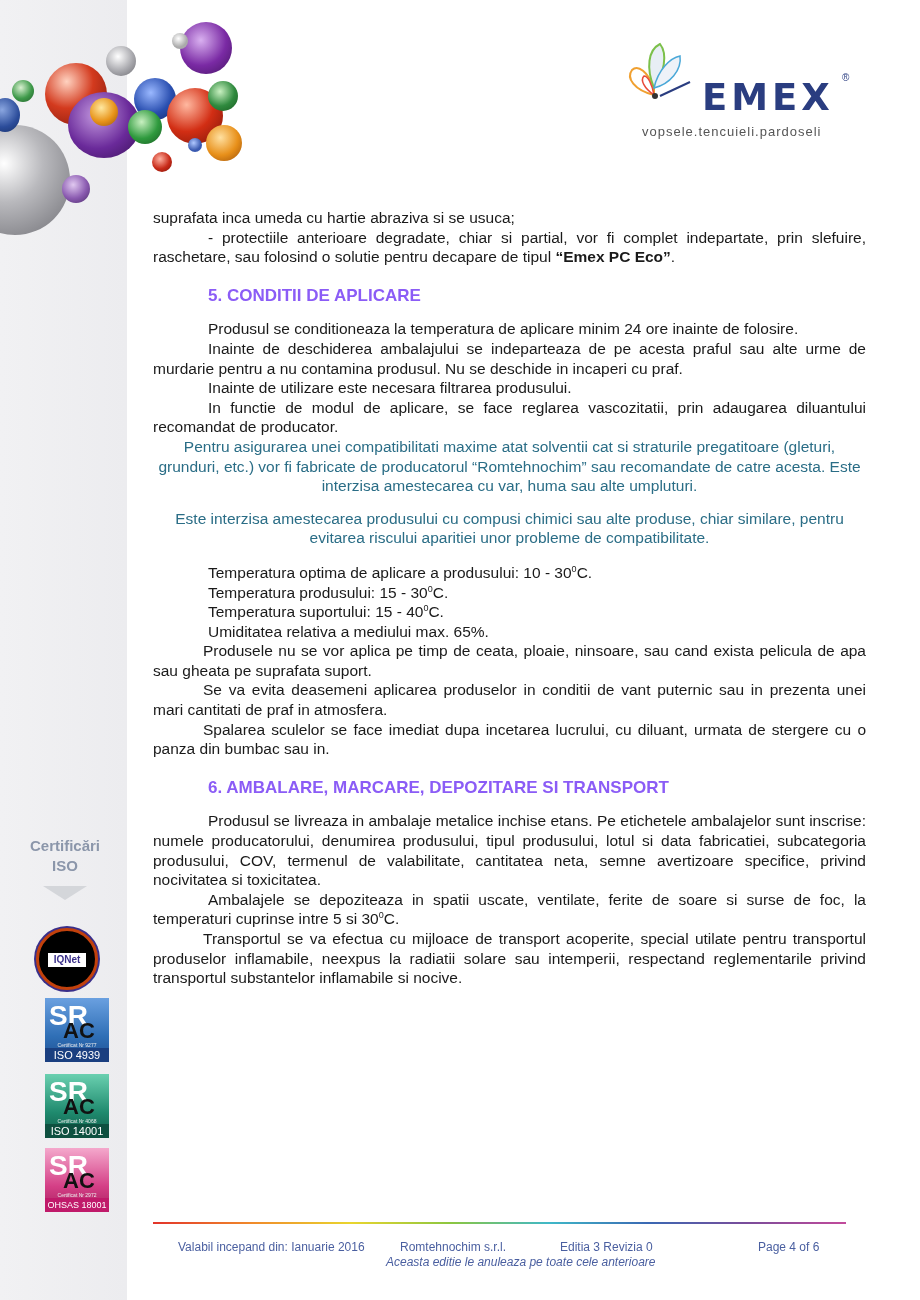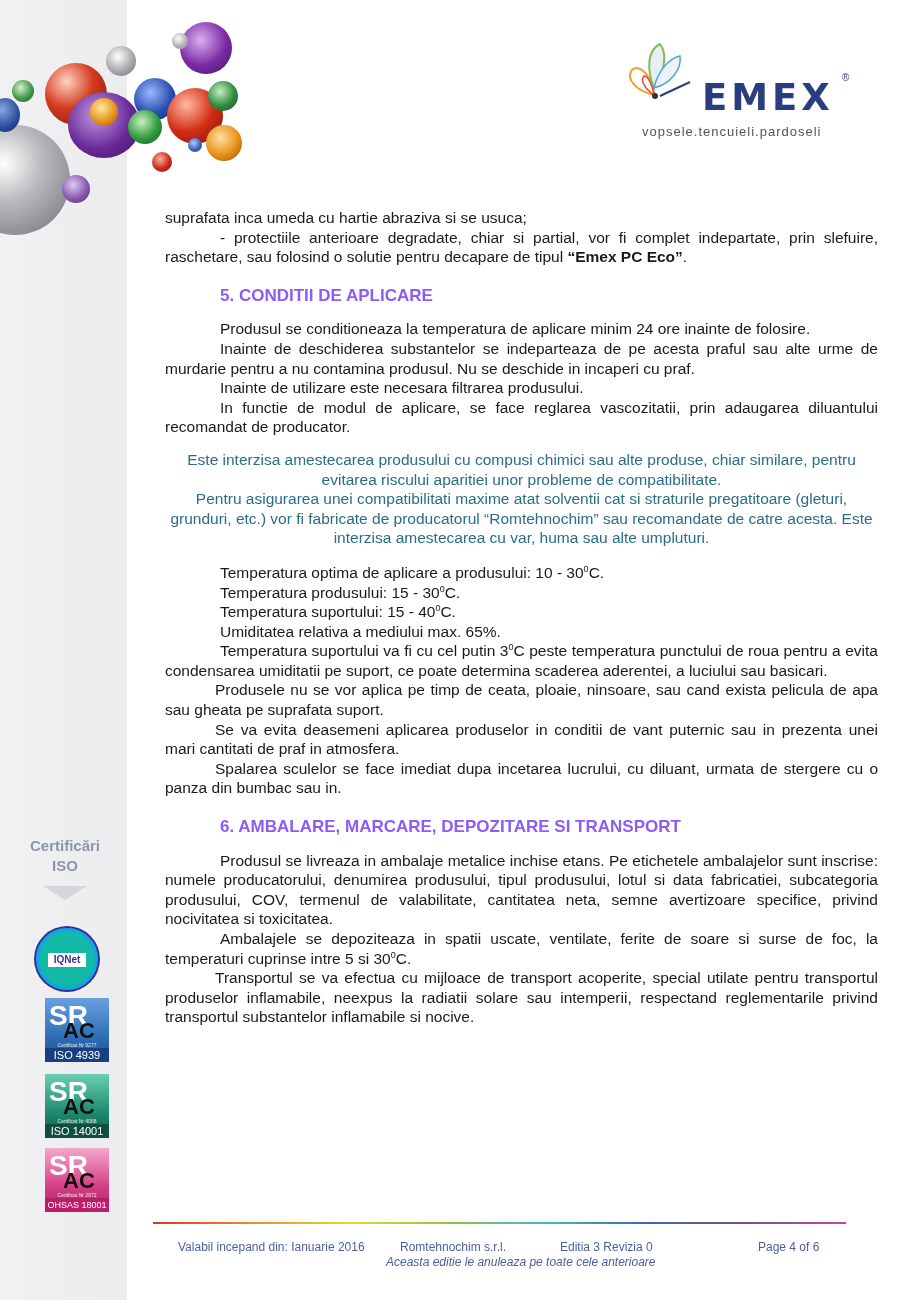--- a/index.html
+++ b/index.html
@@ -13,29 +13,29 @@
 
   .logo { position:absolute; left:622px; top:40px; width:240px; height:100px; }
   .logo-word { position:absolute; left:80px; top:36px; font-size:37px; font-weight:bold; color:#2a3d80; letter-spacing:4px; font-family:"DejaVu Sans", sans-serif; }
   .logo-reg { position:absolute; left:220px; top:32px; font-size:10px; color:#2a3d80; }
   .logo-tag { position:absolute; left:20px; top:84px; font-size:13px; color:#555; letter-spacing:1px; }
   .butterfly { position:absolute; left:2px; top:0; width:70px; height:70px; }
 
   .cert-panel { position:absolute; left:10px; top:836px; width:110px; }
   .cert-title { text-align:center; font-weight:bold; color:#8b96aa; font-size:15px; line-height:20px; }
   .cert-arrow { width:0; height:0; margin:10px auto 0; border-left:22px solid transparent; border-right:22px solid transparent; border-top:14px solid #d4d6da; }
-  .iqnet { position:absolute; left:26px; top:92px; width:62px; height:62px; border-radius:50%; background:#14b8a6; border:3px solid #0ea5e9; box-shadow:0 0 0 2px #3a2f8a; }
+  .iqnet { position:absolute; left:26px; top:92px; width:62px; height:62px; border-radius:50%; background:#000000; border:3px solid #c2410c; box-shadow:0 0 0 2px #3a2f8a; }
   .iqnet-inner { position:absolute; left:9px; top:22px; width:38px; height:14px; background:#fff; font-size:10px; font-weight:bold; color:#3a2f8a; text-align:center; line-height:14px; }
   .srac { position:absolute; left:35px; width:64px; height:64px; color:#fff; }
   .srac .sr { position:absolute; left:4px; top:2px; font-size:28px; font-weight:bold; color:#fff; }
   .srac .ac { position:absolute; left:18px; top:20px; font-size:22px; font-weight:bold; color:#111; }
   .srac .std { position:absolute; left:0; bottom:0; width:100%; height:14px; font-size:11px; text-align:center; line-height:14px; color:#fff; }
   .srac .cert-num { position:absolute; left:0; bottom:14px; width:100%; font-size:5px; text-align:center; color:#eee; }
 
-  .content { position:absolute; left:153px; top:208px; width:713px; font-size:15.5px; line-height:19.6px;margin-left:12px; }
+  .content { position:absolute; left:153px; top:208px; width:713px; font-size:15.5px; line-height:19.6px; }
   .p { text-align:justify; }
   .indent { text-indent:55px; }
   .indent-s { text-indent:50px; }
   .h { color:#8b5cf6; font-weight:bold; font-size:17px; padding-left:55px; }
   .compat-title { color:#22607a; font-weight:bold; font-style:italic; }
   .compat { color:#2a6d86; text-align:center; }
   sup { font-size:9px; vertical-align:super; line-height:0; }
 
   .footer-line { position:absolute; left:153px; top:1222px; width:693px; height:2px; background:linear-gradient(to right,#e2332a,#f08a2a,#e9d52e,#8cc63f,#3fb8c8,#3a68b3,#7a4c9a,#c24a9b); }
   .footer { position:absolute; left:178px; top:1240px; width:680px; font-size:12px; color:#4a5fa0; }
@@ -117,32 +117,31 @@
   </div>
 </div>
 
 <div class="content">
   <p class="p">suprafata inca umeda cu hartie abraziva si se usuca;</p>
   <p class="p indent"><span>- protectiile anterioare degradate, chiar si partial, vor fi complet indepartate, prin slefuire, raschetare, sau folosind o solutie pentru decapare de tipul </span><b>“Emex PC Eco”</b><span>.</span></p>
 
   <h2 class="h" style="margin-top:19px;">5. CONDITII DE APLICARE</h2>
 
   <p class="p indent" style="margin-top:14px;">Produsul se conditioneaza la temperatura de aplicare minim 24 ore inainte de folosire.</p>
-  <p class="p indent">Inainte de deschiderea substantelor se indeparteaza de pe acesta praful sau alte urme de murdarie pentru a nu contamina produsul. Nu se deschide in incaperi cu praf.</p>
+  <p class="p indent">Inainte de deschiderea ambalajului se indeparteaza de pe acesta praful sau alte urme de murdarie pentru a nu contamina produsul. Nu se deschide in incaperi cu praf.</p>
   <p class="p indent">Inainte de utilizare este necesara filtrarea produsului.</p>
   <p class="p indent">In functie de modul de aplicare, se face reglarea vascozitatii, prin adaugarea diluantului recomandat de producator.</p>
 
+  <p class="compat">Pentru asigurarea unei compatibilitati maxime atat solventii cat si straturile pregatitoare (gleturi, grunduri, etc.) vor fi fabricate de producatorul “Romtehnochim” sau recomandate de catre acesta. Este interzisa amestecarea cu var, huma sau alte umpluturi.</p>
   <p class="compat" style="margin-top:13px;">Este interzisa amestecarea produsului cu compusi chimici sau alte produse, chiar similare, pentru evitarea riscului aparitiei unor probleme de compatibilitate.</p>
-  <p class="compat">Pentru asigurarea unei compatibilitati maxime atat solventii cat si straturile pregatitoare (gleturi, grunduri, etc.) vor fi fabricate de producatorul “Romtehnochim” sau recomandate de catre acesta. Este interzisa amestecarea cu var, huma sau alte umpluturi.</p>
 
   <p class="p indent" style="margin-top:15px;"><span>Temperatura optima de aplicare a produsului: 10 - 30</span><sup>0</sup><span>C.</span></p>
   <p class="p indent"><span>Temperatura produsului: 15 - 30</span><sup>0</sup><span>C.</span></p>
   <p class="p indent"><span>Temperatura suportului: 15 - 40</span><sup>0</sup><span>C.</span></p>
   <p class="p indent">Umiditatea relativa a mediului max. 65%.</p>
-  <p class="p indent"><span>Temperatura suportului va fi cu cel putin 3</span><sup>0</sup><span>C peste temperatura punctului de roua pentru a evita condensarea umiditatii pe suport, ce poate determina scaderea aderentei, a luciului sau basicari.</span></p>
   <p class="p indent-s">Produsele nu se vor aplica pe timp de ceata, ploaie, ninsoare, sau cand exista pelicula de apa sau gheata pe suprafata suport.</p>
   <p class="p indent-s">Se va evita deasemeni aplicarea produselor in conditii de vant puternic sau in prezenta unei mari cantitati de praf in atmosfera.</p>
   <p class="p indent-s">Spalarea sculelor se face imediat dupa incetarea lucrului, cu diluant, urmata de stergere cu o panza din bumbac sau in.</p>
 
   <h2 class="h" style="margin-top:19px;">6. AMBALARE, MARCARE, DEPOZITARE SI TRANSPORT</h2>
 
   <p class="p indent" style="margin-top:14px;">Produsul se livreaza in ambalaje metalice inchise etans. Pe etichetele ambalajelor sunt inscrise: numele producatorului, denumirea produsului, tipul produsului, lotul si data fabricatiei, subcategoria produsului, COV, termenul de valabilitate, cantitatea neta, semne avertizoare specifice, privind nocivitatea si toxicitatea.</p>
   <p class="p indent"><span>Ambalajele se depoziteaza in spatii uscate, ventilate, ferite de soare si surse de foc, la temperaturi cuprinse intre 5 si 30</span><sup>0</sup><span>C.</span></p>
   <p class="p indent-s">Transportul se va efectua cu mijloace de transport acoperite, special utilate pentru transportul produselor inflamabile, neexpus la radiatii solare sau intemperii, respectand reglementarile privind transportul substantelor inflamabile si nocive.</p>
 </div>

